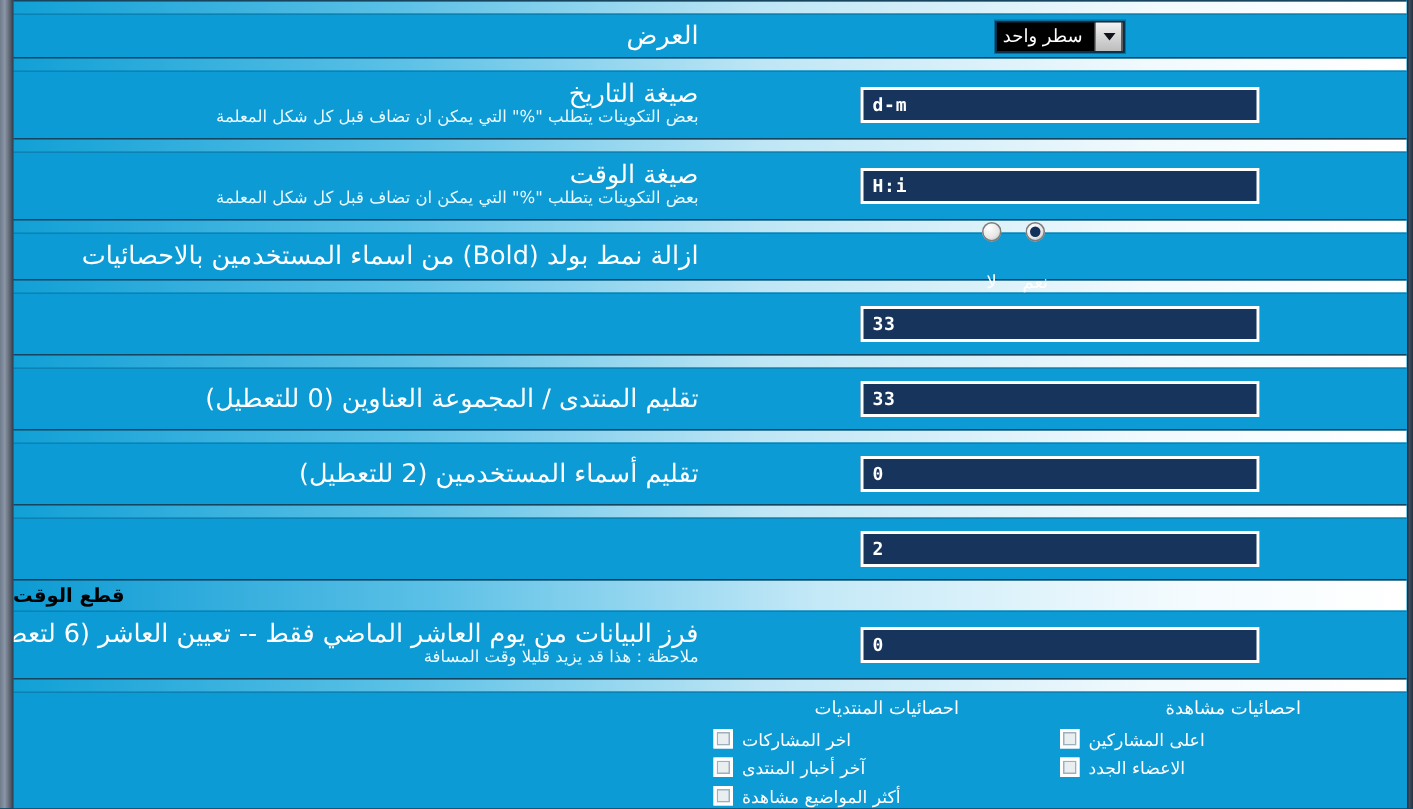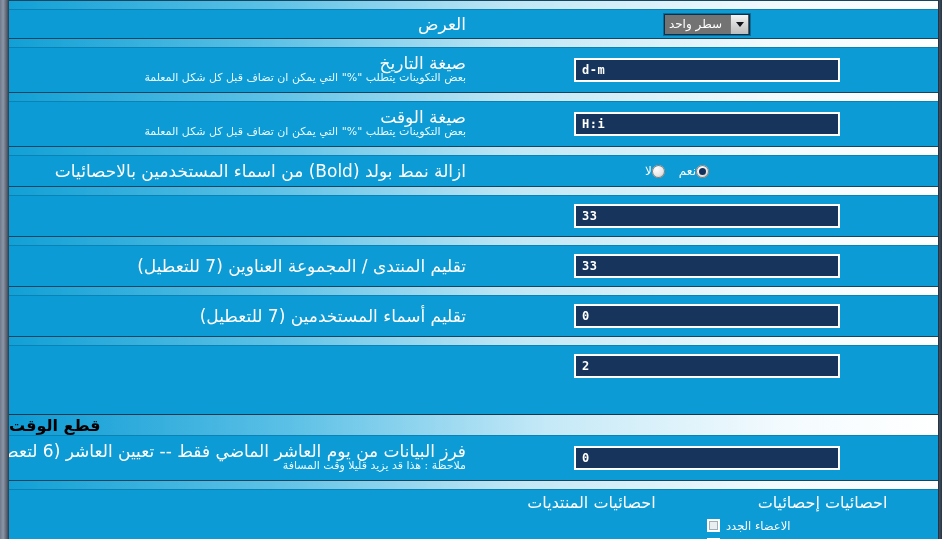--- a/index.html
+++ b/index.html
@@ -99,23 +99,22 @@
     height: 22px;
     display: flex;
     align-items: center;
     justify-content: flex-end;
     padding-right: 10px;
     box-sizing: border-box;
     background: linear-gradient(to left, #ffffff 0%, #f4fbfe 16%, #c5e9f7 42%, #5bc0e6 70%, #0c9bd4 100%);
     border-top: 1px solid #15384d;
     border-bottom: 1px solid #0a82b3;
     color: #000000;
-    font-size: 16px;
+    font-size: 13px;
     font-weight: bold;
-    margin-top: 28px;
   }
 
   
   .tinput {
     width: 266px;
     height: 24px;
     background: #17355c;
     border: 2px solid #ffffff;
     box-sizing: border-box;
     color: #ffffff;
@@ -131,21 +130,21 @@
     justify-content: flex-end;
     letter-spacing: 0.5px;
   }
 
   
   .sel-wrap {
     position: relative;
     display: inline-flex;
     align-items: stretch;
     height: 19px;
-    background: #737373;
+    background: #000000;
     border: 1px solid #0a3050;
     box-shadow: 0 0 0 1px #0b6e99;
   }
   .sel-label {
     color: #ffffff;
     font-size: 12px;
     padding: 0 8px 0 4px;
     display: flex;
     align-items: center;
     white-space: nowrap;
@@ -175,22 +174,23 @@
     flex-direction: row;
     align-items: center;
     gap: 14px;
     justify-content: center;
     width: 100%;
     padding-right: 60px;
     box-sizing: border-box;
   }
   .radio-item {
     display: flex;
-    align-items: center;
-    gap: 0;
+    flex-direction: column;
+    align-items: center;
+    gap: 20px;
     color: #ffffff;
     font-size: 12px;
   }
   .radio {
     width: 13px; height: 13px;
     border-radius: 50%;
     background: radial-gradient(circle at 35% 30%, #ffffff 0%, #e6e6e6 55%, #9a9a9a 100%);
     box-shadow: inset 0 0 0 1px #7d7d7d;
     position: relative;
     flex: 0 0 13px;
@@ -214,21 +214,21 @@
   .cb-head {
     display: flex;
     flex-direction: row;
     width: 100%;
     box-sizing: border-box;
   }
   .cb-head .colhead {
     flex: 0 0 231px;
     text-align: center;
     color: #ffffff;
-    font-size: 16px;
+    font-size: 12px;
     padding: 3px 0 4px;
   }
   .cb-head .spacer {
     flex: 1 1 auto;
     text-align: right;
     padding-right: 10px;
     color: #ffffff;
     font-size: 12px;
   }
   .cb-rows {
@@ -347,32 +347,32 @@
       </div>
     </div>
 
     <div class="sep thin"></div>
 
     <div class="row" style="height:40px;">
       <div class="ctrl">
         <div class="tinput">33</div>
       </div>
       <div class="desc">
-        <div class="title">تقليم المنتدى / المجموعة العناوين (7 للتعطيل)</div>
+        <div class="title">تقليم المنتدى / المجموعة العناوين (0 للتعطيل)</div>
       </div>
     </div>
 
     <div class="sep thin"></div>
 
     <div class="row" style="height:40px;">
       <div class="ctrl">
         <div class="tinput">0</div>
       </div>
       <div class="desc">
-        <div class="title">تقليم أسماء المستخدمين (7 للتعطيل)</div>
+        <div class="title">تقليم أسماء المستخدمين (2 للتعطيل)</div>
       </div>
     </div>
 
     <div class="sep thin"></div>
 
     <div class="row" style="height:40px;">
       <div class="ctrl">
         <div class="tinput">2</div>
       </div>
     </div>
@@ -388,37 +388,52 @@
       <div class="desc">
         <div class="title">فرز البيانات من يوم العاشر الماضي فقط -- تعيين العاشر (6 لتعطيل)</div>
         <div class="sub">ملاحظة : هذا قد يزيد قليلا وقت المسافة</div>
       </div>
     </div>
 
     <div class="sep thin"></div>
 
     <div class="cb-area">
       <div class="cb-head">
-        <div class="colhead">احصائيات إحصائيات</div>
+        <div class="colhead">احصائيات مشاهدة</div>
         <div class="colhead">احصائيات المنتديات</div>
       </div>
       <div style="display:flex;flex-direction:row;width:100%;">
         <div class="cb-rows">
 
           <div class="cb-col col-members">
             <div class="cb-item">
               <span class="checkbox"></span>
-              <span class="cb-label">الاعضاء الجدد</span>
+              <span class="cb-label">اعلى المشاركين</span>
             </div>
             <div class="cb-item">
               <span class="checkbox"></span>
-              <span class="cb-label">اعلى المشاركين</span>
+              <span class="cb-label">الاعضاء الجدد</span>
             </div>
 
           </div>
 
+          <div class="cb-col col-forums">
+            <div class="cb-item">
+              <span class="checkbox"></span>
+              <span class="cb-label">اخر المشاركات</span>
+            </div>
+            <div class="cb-item">
+              <span class="checkbox"></span>
+              <span class="cb-label">آخر أخبار المنتدى</span>
+            </div>
+            <div class="cb-item">
+              <span class="checkbox"></span>
+              <span class="cb-label">أكثر المواضيع مشاهدة</span>
+            </div>
+
+          </div>
         </div>
         <div class="cb-right-pad"></div>
       </div>
     </div>
 
   </div>
 </div>
 
 </body></html>

